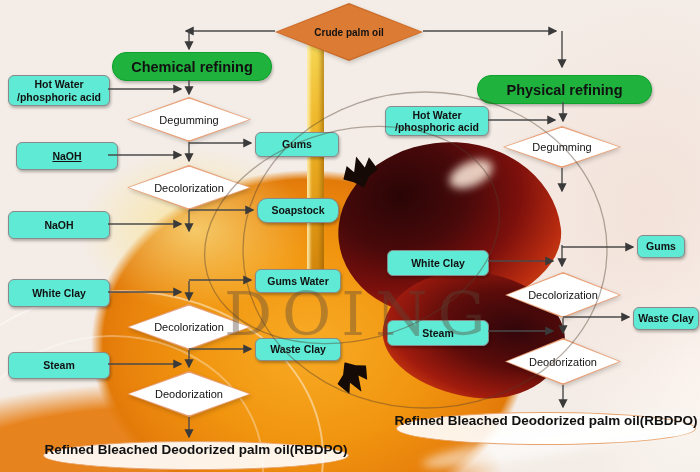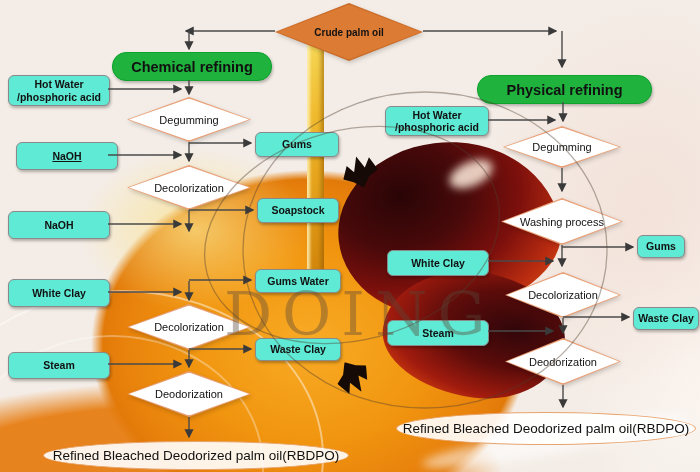--- a/index.html
+++ b/index.html
@@ -40,21 +40,21 @@
   .diamond{position:absolute;filter:drop-shadow(1px 2px 2px rgba(0,0,0,0.18));}
   .db{position:absolute;inset:0;clip-path:polygon(50% 0,100% 50%,50% 100%,0 50%);background:#e9a077;}
   .df{position:absolute;left:2px;right:2px;top:1.6px;bottom:1.6px;
       clip-path:polygon(50% 0,100% 50%,50% 100%,0 50%);background:#fff;}
   .dl{position:absolute;inset:0;display:flex;align-items:center;justify-content:center;
       font-weight:normal;font-size:11px;}
   .pill{position:absolute;background:#1fb23c;border:1.6px solid #0da32e;border-radius:14px;
     display:flex;align-items:center;justify-content:center;font-size:14.5px;font-weight:600;
     box-shadow:1px 2px 3px rgba(0,0,0,0.25);}
   .oval{position:absolute;background:rgba(255,255,255,0.9);border:1.5px solid #e8a36c;border-radius:50%;
-    display:flex;align-items:center;justify-content:center;font-weight:normal;font-size:13.5px;white-space:nowrap;}
+    display:flex;justify-content:center;font-weight:bold;font-size:13.5px;white-space:nowrap;}
   .lines{position:absolute;inset:0;pointer-events:none;}
   .wm{position:absolute;inset:0;pointer-events:none;}
   .wm-text{position:absolute;left:224px;top:282px;font-family:"DejaVu Serif",serif;
     font-size:60px;line-height:64px;letter-spacing:10px;color:rgba(90,70,55,0.40);}
 </style>
 </head>
 <body>
 
 <div class="stage">
 
@@ -117,21 +117,21 @@
   </div>
   <div class="diamond" style="left:127px;top:371px;width:124px;height:46px;">
     <div class="db"></div>
       <div class="df"></div>
     <div class="dl">Deodorization</div>
   </div>
 
   <div class="box" style="left:255px;top:132px;width:82px;height:23px;">
     <span>Gums</span>
   </div>
-  <div class="box" style="left:257px;top:198px;width:80px;height:23px;">
+  <div class="box" style="left:257px;top:198px;width:80px;height:23px;border-radius:10px;">
     <span>Soapstock</span>
   </div>
   <div class="box" style="left:255px;top:269px;width:84px;height:22px;">
     <span>Gums Water</span>
   </div>
   <div class="box" style="left:255px;top:338px;width:84px;height:21px;">
     <span>Waste Clay</span>
   </div>
 
   <div class="box" style="left:385px;top:106px;width:102px;height:28px;">
@@ -142,25 +142,20 @@
     <span>White Clay</span>
   </div>
   <div class="box" style="left:387px;top:320px;width:100px;height:24px;">
     <span>Steam</span>
   </div>
 
   <div class="diamond" style="left:503px;top:126px;width:118px;height:42px;">
     <div class="db"></div>
       <div class="df"></div>
     <div class="dl">Degumming</div>
-  </div>
-  <div class="diamond" style="left:501px;top:198px;width:122px;height:47px;">
-    <div class="db"></div>
-      <div class="df"></div>
-    <div class="dl">Washing process</div>
   </div>
   <div class="diamond" style="left:505px;top:272px;width:116px;height:46px;">
     <div class="db"></div>
       <div class="df"></div>
     <div class="dl">Decolorization</div>
   </div>
   <div class="diamond" style="left:505px;top:338px;width:116px;height:47px;">
     <div class="db"></div>
       <div class="df"></div>
     <div class="dl">Deodorization</div>

